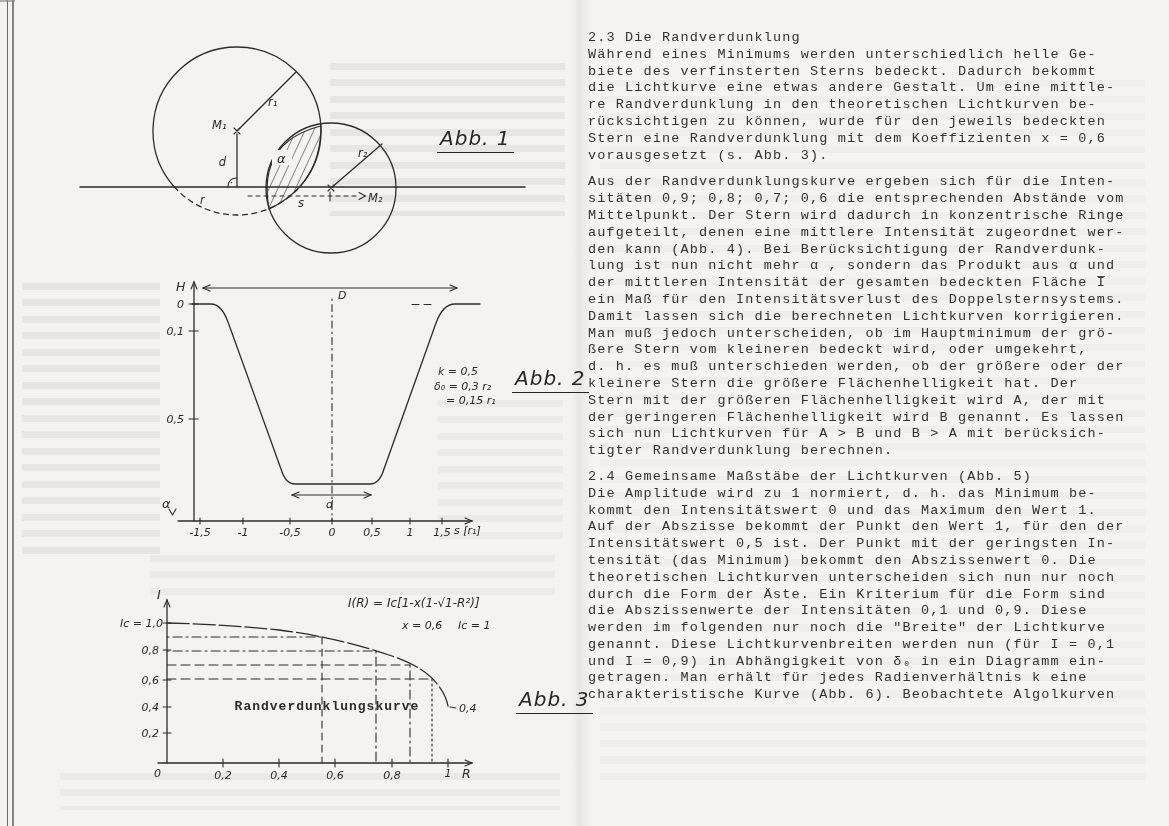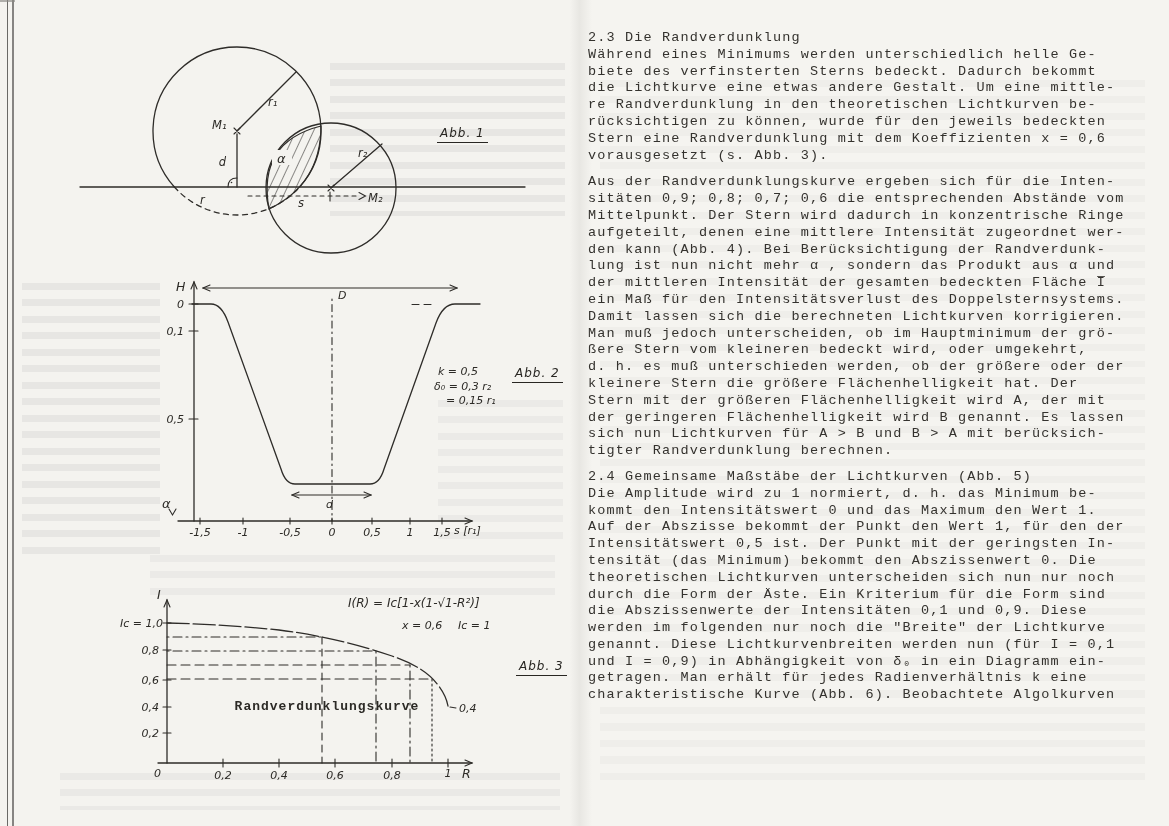--- a/index.html
+++ b/index.html
@@ -23,21 +23,21 @@
     position:absolute;left:588px;top:30px;width:572px;
     font-family:"Liberation Mono","DejaVu Sans Mono",monospace;
     font-size:13.5px;line-height:16.8px;letter-spacing:1.15px;
     color:#34322e;
   }
   .tw p{margin:0 0 9px 0;white-space:pre;}
   .tw p.gap2{margin-bottom:10px;}
   
   .fig-label{
     position:absolute;font-family:"DejaVu Sans",sans-serif;font-style:italic;
-    font-size:12px;letter-spacing:1px;color:#282622;
+    font-size:20px;letter-spacing:1px;color:#282622;
     border-bottom:1.5px solid #282622;padding:0 3px 2px 3px;
   }
   svg{position:absolute;overflow:visible;}
   svg text{font-family:"DejaVu Sans",sans-serif;font-style:italic;fill:#2c2a26;}
   .hand{stroke:#2e2c29;stroke-width:1.3;fill:none;stroke-linecap:round;}
   .thin{stroke:#2e2c29;stroke-width:1.1;fill:none;stroke-linecap:round;}
   .mono-label{font-family:"Liberation Mono","DejaVu Sans Mono",monospace;font-style:normal;font-weight:bold;letter-spacing:1px;}
 </style>
 </head>
 <body>
@@ -206,21 +206,21 @@
       <text x="205" y="194" text-anchor="middle">0,6</text>
       <text x="262" y="194" text-anchor="middle">0,8</text>
       <text x="318" y="192" text-anchor="middle">1</text>
       <text x="218" y="22" font-size="12">I(R) = Ic[1-x(1-√1-R²)]</text>
       <text x="272" y="44">x = 0,6</text>
       <text x="328" y="44">Ic = 1</text>
       <text x="329" y="127">0,4</text>
       <text x="197" y="125" text-anchor="middle" class="mono-label" font-size="13">Randverdunklungskurve</text>
     </g>
   </svg>
-  <div class="fig-label" style="left:516px;top:659px;text-align:center;">Abb. 3</div>
+  <div class="fig-label" style="left:516px;top:687px;text-align:center;">Abb. 3</div>
 
   <div class="tw">
     <p class="gap2">2.3 Die Randverdunklung
 Während eines Minimums werden unterschiedlich helle Ge-
 biete des verfinsterten Sterns bedeckt. Dadurch bekommt
 die Lichtkurve eine etwas andere Gestalt. Um eine mittle-
 re Randverdunklung in den theoretischen Lichtkurven be-
 rücksichtigen zu können, wurde für den jeweils bedeckten
 Stern eine Randverdunklung mit dem Koeffizienten x = 0,6
 vorausgesetzt (s. Abb. 3).</p>

